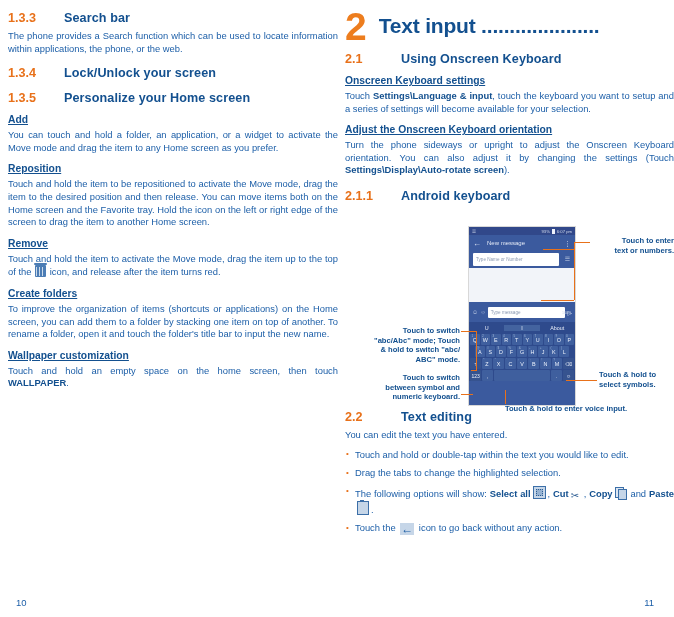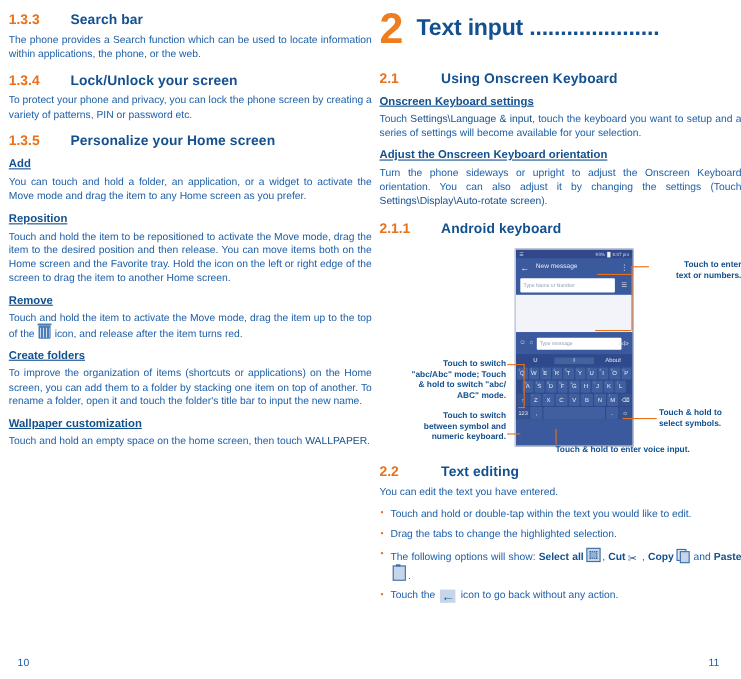--- a/index.html
+++ b/index.html
@@ -24,21 +24,21 @@
   .h2 .num{color:#e8711a;width:56px;flex:0 0 56px;font-weight:bold;}
   .h2 .txt{letter-spacing:.1px;}
   .h3{
     font-size:10.3px;font-weight:bold;color:#13508f;
     text-decoration:underline;margin:9px 0 4px 0;
   }
   p.body{
     font-size:9.4px;line-height:12.6px;color:#1d5fa8;
     margin:0 0 7px 0;text-align:justify;
   }
-  p.body b{font-weight:normal;color:#13508f;}
+  p.body b{font-weight:bold;color:#13508f;}
   .pageno{
     position:absolute;bottom:9px;font-size:9.5px;color:#1d5fa8;
   }
   .pageno.left{left:8px;}
   .pageno.right{right:20px;margin-left:16px;}
 
   
   .chapter{
     display:flex;align-items:center;margin:4px 0 2px 0;height:44px;
   }
@@ -182,21 +182,20 @@
     <div class="h2">
       <span class="num">1.3.3</span>
       <span class="txt">Search bar</span>
     </div>
     <p class="body">The phone provides a Search function which can be used to locate information within applications, the phone, or the web.</p>
 
     <div class="h2">
       <span class="num">1.3.4</span>
       <span class="txt">Lock/Unlock your screen</span>
     </div>
-    <p class="body">To protect your phone and privacy, you can lock the phone screen by creating a variety of patterns, PIN or password etc.</p>
 
     <div class="h2">
       <span class="num">1.3.5</span>
       <span class="txt">Personalize your Home screen</span>
     </div>
 
     <div class="h3">Add</div>
     <p class="body">You can touch and hold a folder, an application, or a widget to activate the Move mode and drag the item to any Home screen as you prefer.</p>
 
     <div class="h3">Reposition </div>
@@ -215,21 +214,21 @@
     <div class="pageno left">10</div>
   </div>
 
   <div class="col col-right">
 
     <div class="chapter">
       <span class="cnum">2</span>
       <span class="ctitle"><span>Text input</span><span> .....................</span></span>
     </div>
 
-    <div class="h2" style="margin-top:16px">
+    <div class="h2" style="margin-top:4px">
       <span class="num">2.1</span>
       <span class="txt">Using Onscreen Keyboard</span>
     </div>
 
     <div class="h3">Onscreen Keyboard settings</div>
     <p class="body"><span>Touch </span><b>Settings\Language &amp; input</b><span>, touch the keyboard you want to setup and a series of settings will become available for your selection.</span></p>
 
     <div class="h3">Adjust the Onscreen Keyboard orientation</div>
     <p class="body"><span>Turn the phone sideways or upright to adjust the Onscreen Keyboard orientation. You can also adjust it by changing the settings (Touch </span><b>Settings\Display\Auto-rotate screen</b><span>).</span></p>
 

